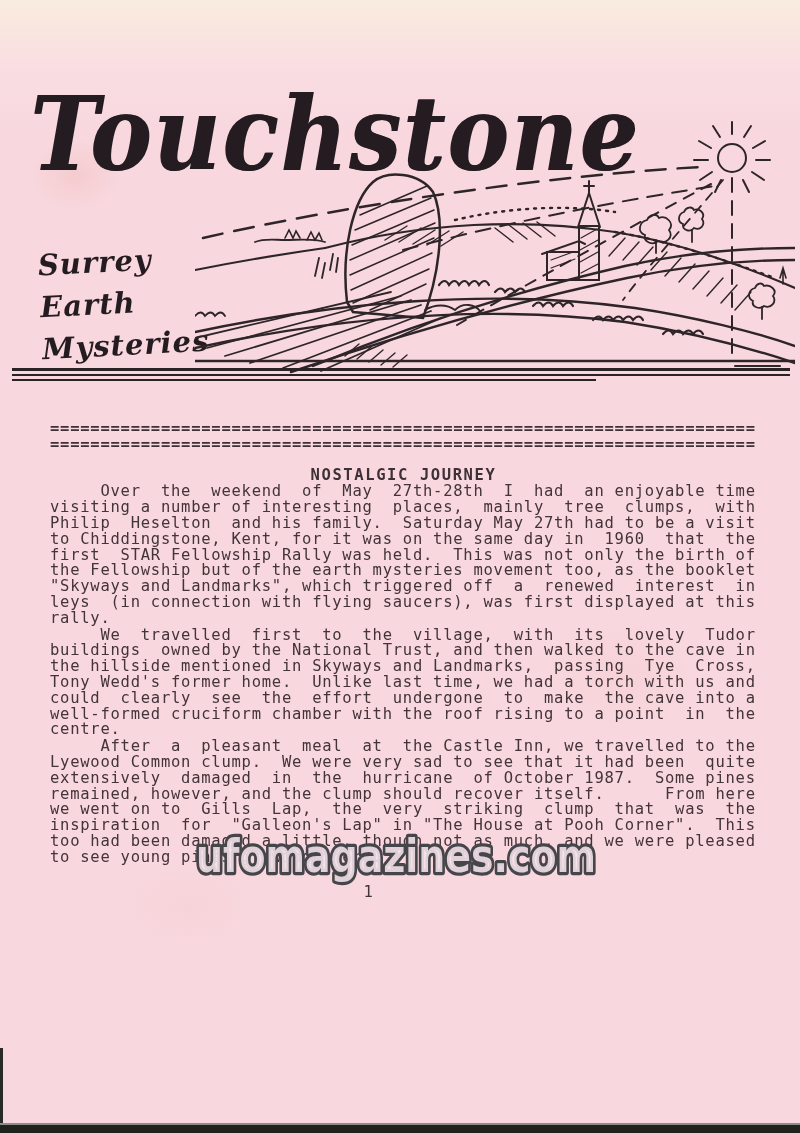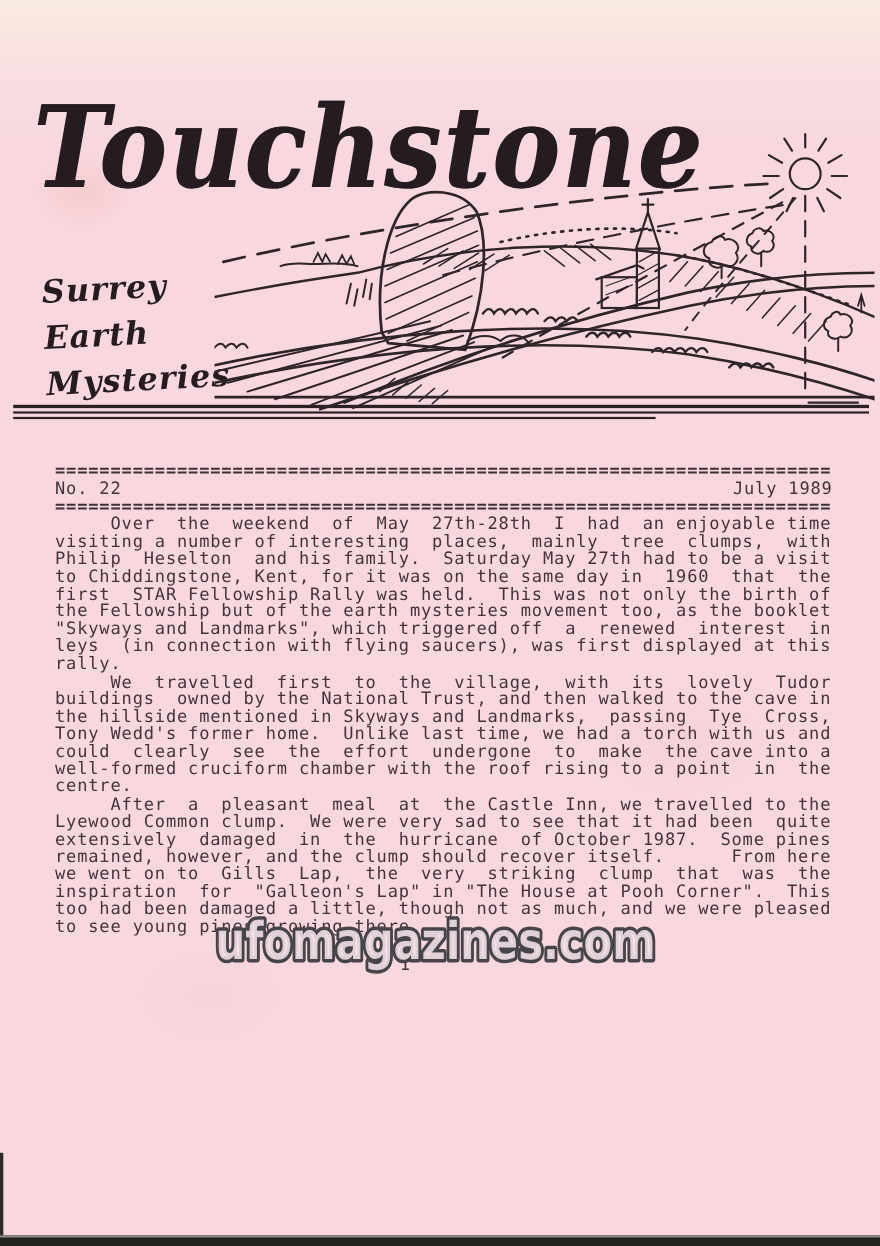--- a/index.html
+++ b/index.html
@@ -189,26 +189,23 @@
 
   <div class="mast-rule">
     <div class="r1"></div>
       <div class="r2"></div>
       <div class="r3"></div>
   </div>
 </div>
 
 <div class="textcol">
   <div class="divider">======================================================================</div>
-  <div class="issue-row">
-    <span>No. 22</span>
-    <span>July 1989</span>
-  </div>
   <div class="divider">======================================================================</div>
 
+  <div class="article-title">NOSTALGIC JOURNEY</div>
 
   <div class="para pre">     Over  the  weekend  of  May  27th-28th  I  had  an enjoyable time
 visiting a number of interesting  places,  mainly  tree  clumps,  with
 Philip  Heselton  and his family.  Saturday May 27th had to be a visit
 to Chiddingstone, Kent, for it was on the same day in  1960  that  the
 first  STAR Fellowship Rally was held.  This was not only the birth of
 the Fellowship but of the earth mysteries movement too, as the booklet
 "Skyways and Landmarks", which triggered off  a  renewed  interest  in
 leys  (in connection with flying saucers), was first displayed at this
 rally.</div>

